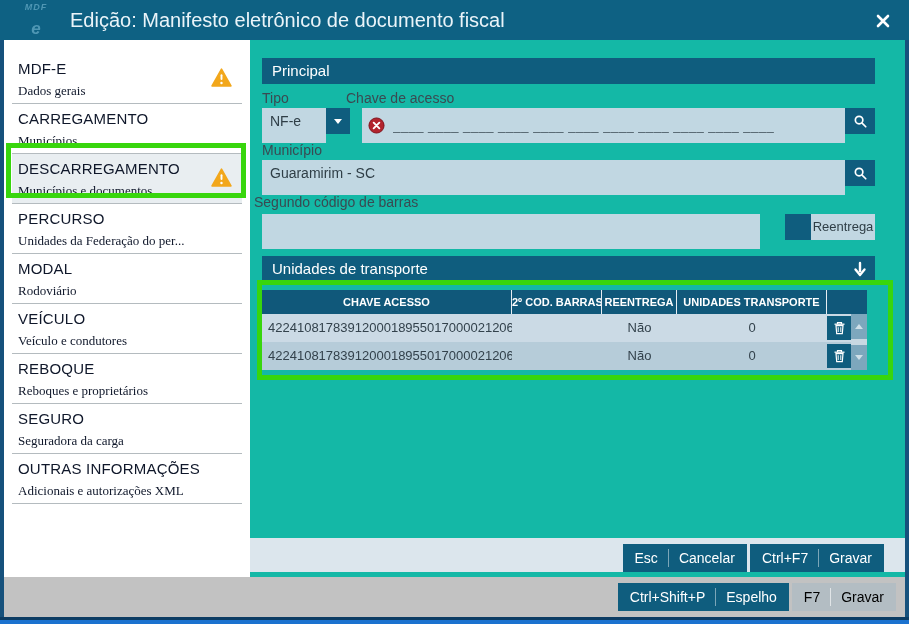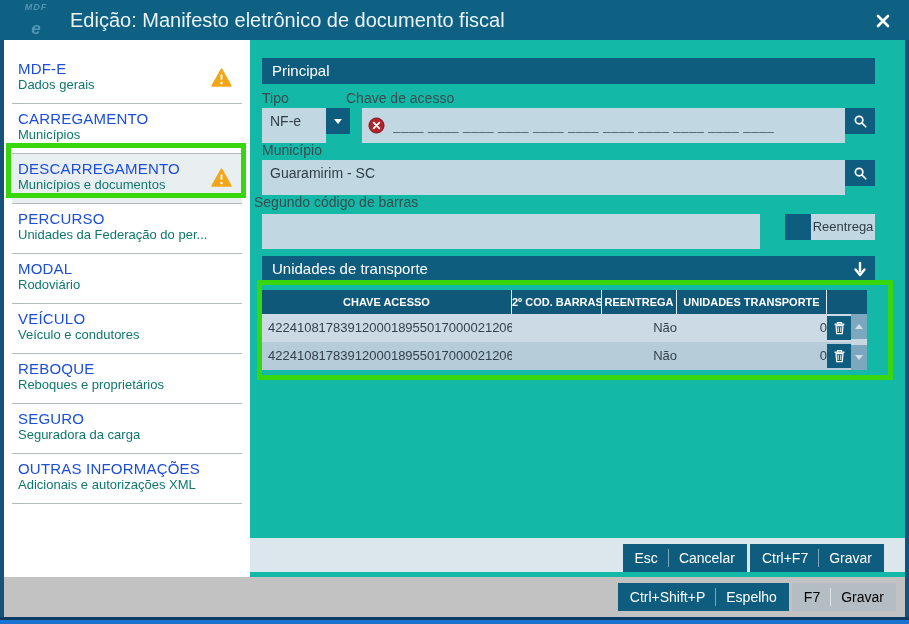--- a/index.html
+++ b/index.html
@@ -22,22 +22,22 @@
   .title { position:absolute; left:70px; top:0; height:40px; line-height:40px; color:#eaf4f9; font-size:20px; font-weight:400; }
   .close-btn { position:absolute; right:14px; top:9px; width:24px; height:24px; cursor:pointer;
                display:flex; align-items:center; justify-content:center; }
 
   
   .sidebar { position:absolute; left:4px; top:40px; width:246px; height:537px; background:#ffffff; }
   .side-item { position:relative; margin:0 8px; height:50px; padding:6px 6px 0 6px; border-bottom:1px solid #b3bab e; cursor:pointer; }
   .side-item { border-bottom:1px solid #b4bbbf; }
   .side-item.first { margin-top:14px; }
   .side-item.selected { background:#e9eef1; }
-  .side-title { font-size:15px; color:#1d4ed8; letter-spacing:.2px; }
-  .side-sub { font-size:13px; color:#0f766e; margin-top:0; }
+  .side-title { font-size:15px; color:#0f172a; letter-spacing:.2px; }
+  .side-sub { font-size:13px; color:#0f172a; margin-top:6px;font-family:Liberation Serif, serif; }
   .warn-ico { position:absolute; right:10px; top:14px; width:21px; height:19px; }
 
   
   .main { position:absolute; left:250px; top:40px; width:655px; height:537px; background:#14b8a6; }
   .sec-header { position:absolute; left:12px; width:613px; height:26px; background:#0f5d7e; color:#ffffff;
                 font-size:15px; line-height:26px; padding-left:10px; }
   .hdr-principal { top:18px; }
   .hdr-unidades { top:216px; }
   .hdr-arrow { position:absolute; right:8px; top:4px; }
 
@@ -62,21 +62,21 @@
   .reentrega { position:absolute; left:535px; top:174px; width:90px; height:26px; display:flex; cursor:pointer; }
   .reentrega-box { width:26px; height:26px; background:#0f5d7e; }
   .reentrega-label { flex:1; background:#c1d7e2; font-size:13px; color:#2f3e46; line-height:26px; text-align:center; }
 
   
   .table { position:absolute; left:12px; top:250px; width:605px; }
   .t-head { display:flex; height:24px; background:#10587a; }
   .t-head .cell { color:#ffffff; font-size:11px; font-weight:bold; line-height:24px; text-align:center;
                   border-right:1px solid #e7edf2; overflow:hidden; white-space:nowrap; }
   .t-row { display:flex; height:28px; }
-  .t-row .cell { font-size:13px; color:#33424c; line-height:28px; text-align:right; overflow:hidden; white-space:nowrap; }
+  .t-row .cell { font-size:13px; color:#33424c; line-height:28px; text-align:center; overflow:hidden; white-space:nowrap; }
   .row-a { background:#cbdae5; }
   .row-b { background:#b6ccd9; }
   .c1 { width:250px; } .c2 { width:90px; } .c3 { width:75px; } .c4 { width:150px; } .c5 { width:40px; border-right:none !important; }
   .cell.chave { text-align:left; padding-left:6px; }
   .del-cell { width:24px; display:flex; align-items:center; justify-content:center; }
   .del-btn { width:24px; height:24px; background:#0f5d7e; border:none; cursor:pointer;
              display:flex; align-items:center; justify-content:center; }
 
   .vscroll { position:absolute; left:601px; top:274px; width:16px; height:56px; background:#c8d8e2;
              display:flex; flex-direction:column; justify-content:space-between; }

